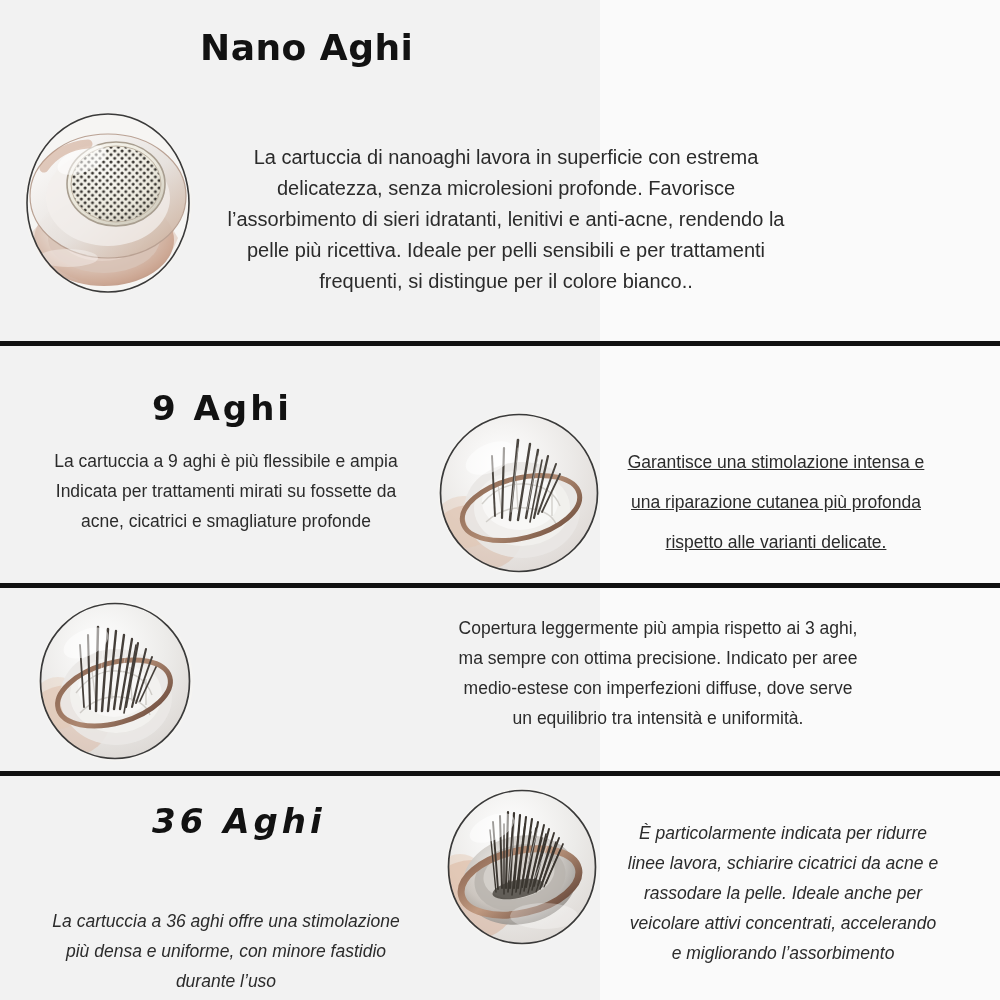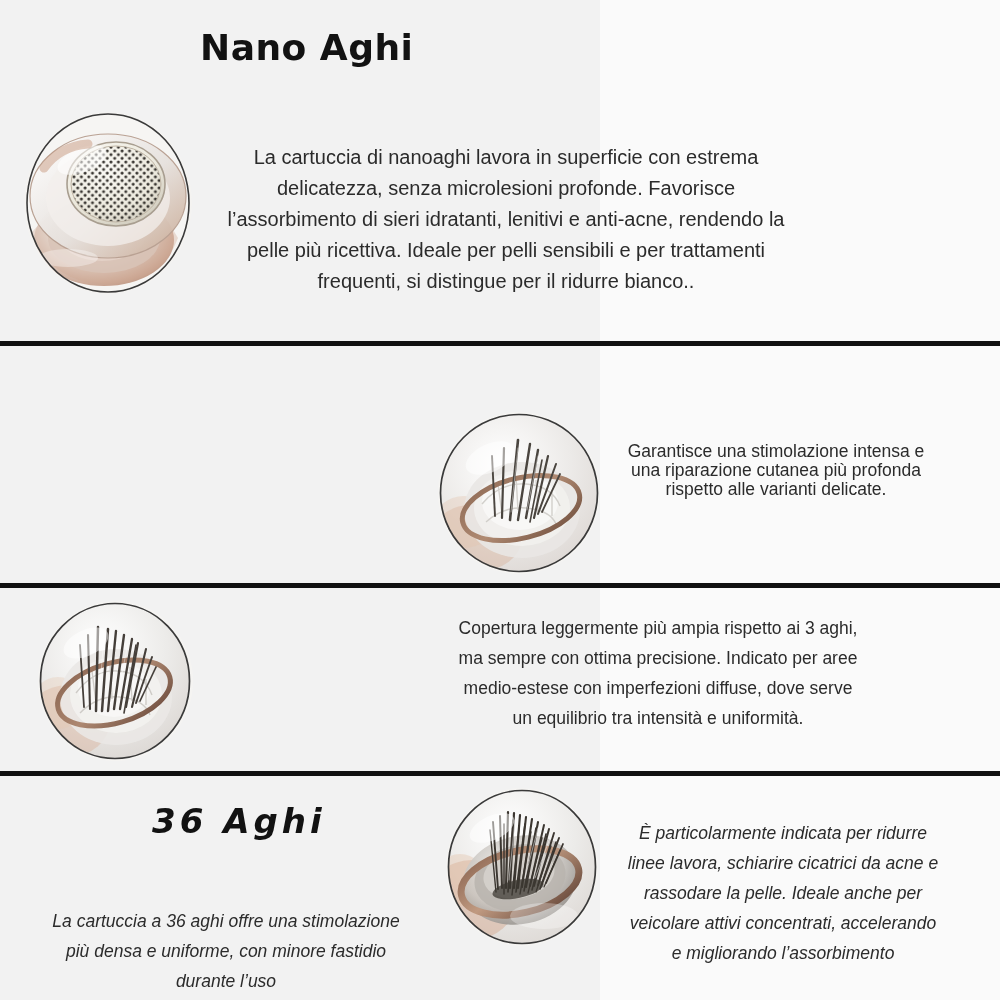--- a/index.html
+++ b/index.html
@@ -150,28 +150,30 @@
           <ellipse cx="92" cy="72" rx="45" ry="38" fill="none" stroke="#beb4a4" stroke-width="1"></ellipse>
 
           <ellipse cx="58" cy="48" rx="26" ry="12" fill="#ffffff" opacity="0.55" transform="rotate(-22 58 48)"></ellipse>
           <ellipse cx="44" cy="146" rx="30" ry="9" fill="#ffffff" opacity="0.35"></ellipse>
           <path d="M20 56 q16 -22 44 -24" stroke="#c79a80" stroke-width="9" fill="none" opacity="0.5" stroke-linecap="round"></path>
         </g>
         <ellipse cx="84" cy="91" rx="81" ry="89" fill="none" stroke="#3a3a3a" stroke-width="1.6"></ellipse>
       </svg>
     </div>
 
-    <p class="para" style="left:212px; top:142px; width:580px; font-size:20px; line-height:31px;">La cartuccia di nanoaghi lavora in superficie con estrema delicatezza, senza microlesioni profonde. Favorisce l’assorbimento di sieri idratanti, lenitivi e anti-acne, rendendo la pelle più ricettiva. Ideale per pelli sensibili e per trattamenti frequenti, si distingue per il ridurre bianco..</p>
+    <p class="para" style="left:212px; top:142px; width:580px; font-size:20px; line-height:31px;">La cartuccia di nanoaghi lavora in superficie con estrema delicatezza, senza microlesioni profonde. Favorisce l’assorbimento di sieri idratanti, lenitivi e anti-acne, rendendo la pelle più ricettiva. Ideale per pelli sensibili e per trattamenti frequenti, si distingue per il colore bianco..</p>
   </div>
 
   <div class="rule" style="top:341px;"></div>
 
   <div class="section" style="top:346px; height:239px;">
 
-
+    <h1 class="title" style="left:148px; top:45px; font-size:34px; letter-spacing:3px;">9 Aghi</h1>
+
+    <p class="para" style="left:38px; top:100px; width:368px; font-size:17.5px; line-height:30px;">La cartuccia a 9 aghi è più flessibile e ampia Indicata per trattamenti mirati su fossette da acne, cicatrici e smagliature profonde</p>
 
     <div class="photo" style="left:434px; top:66px; width:162px; height:162px;">
       <svg viewBox="0 0 162 162" xmlns="http://www.w3.org/2000/svg">
         <defs>
           <radialGradient id="g9body" cx="40%" cy="32%" r="78%">
             <stop offset="0%" stop-color="#ffffff"></stop>
             <stop offset="55%" stop-color="#eceae8"></stop>
             <stop offset="100%" stop-color="#dcd6d2"></stop>
           </radialGradient>
           <linearGradient id="g9ring" x1="0" y1="0" x2="1" y2="1">
@@ -217,21 +219,21 @@
           <g stroke="#ffffff" stroke-width="0.8" opacity="0.55" stroke-linecap="round">
             <path d="M73 100 L80 36"></path>
               <path d="M89 98 L100 44"></path>
           </g>
           <ellipse cx="52" cy="46" rx="26" ry="14" fill="#ffffff" opacity="0.5" transform="rotate(-25 52 46)"></ellipse>
         </g>
         <circle cx="81" cy="81" r="78.5" fill="none" stroke="#3a3a3a" stroke-width="1.7"></circle>
       </svg>
     </div>
 
-    <p class="para" style="left:616px; top:96px; width:312px; font-size:17.5px; line-height:19px;">Garantisce una stimolazione intensa  e una  riparazione cutanea più profonda rispetto alle varianti delicate.</p>
+    <p class="para" style="left:616px; top:96px; width:312px; font-size:17.5px; line-height:40px;text-decoration:underline;">Garantisce una stimolazione intensa  e una  riparazione cutanea più profonda rispetto alle varianti delicate.</p>
   </div>
 
   <div class="rule" style="top:583px;"></div>
 
   <div class="section" style="top:588px; height:185px;">
 
     <div class="photo" style="left:34px; top:13px; width:155px; height:160px;">
       <svg viewBox="0 0 155 160" xmlns="http://www.w3.org/2000/svg">
         <defs>
           <radialGradient id="g12body" cx="42%" cy="30%" r="78%">

